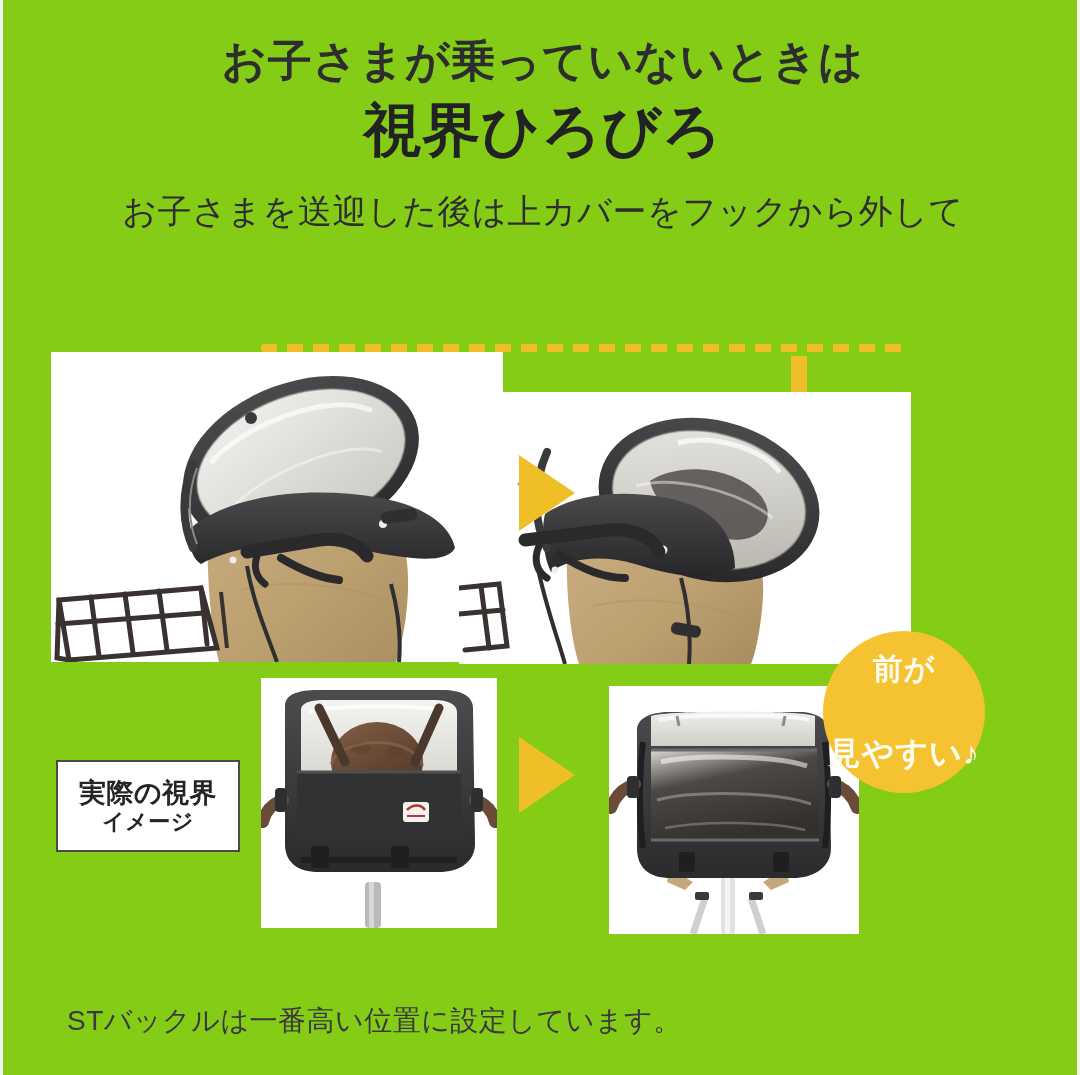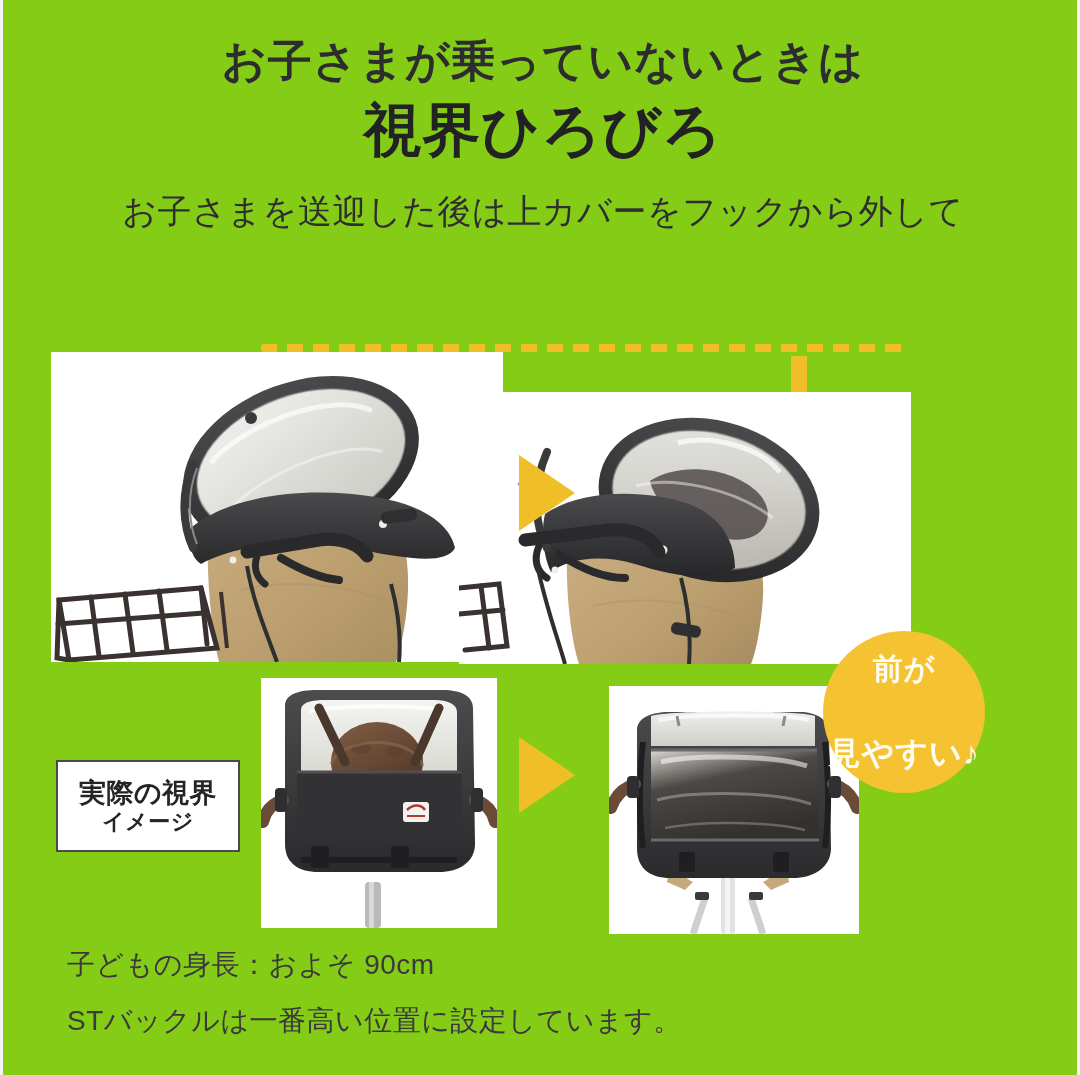--- a/index.html
+++ b/index.html
@@ -378,16 +378,15 @@
   <div class="badge">
     <div class="b1">前が</div>
     <div class="b2">見やすい♪</div>
   </div>
 
   <div class="boxlabel">
     <div class="l1">実際の視界</div>
     <div class="l2">イメージ</div>
   </div>
 
-  <div class="foot f1">子どもの身長：およそ 90cm</div>
   <div class="foot f2">STバックルは一番高い位置に設定しています。</div>
 
 </div>
 
 </body></html>

